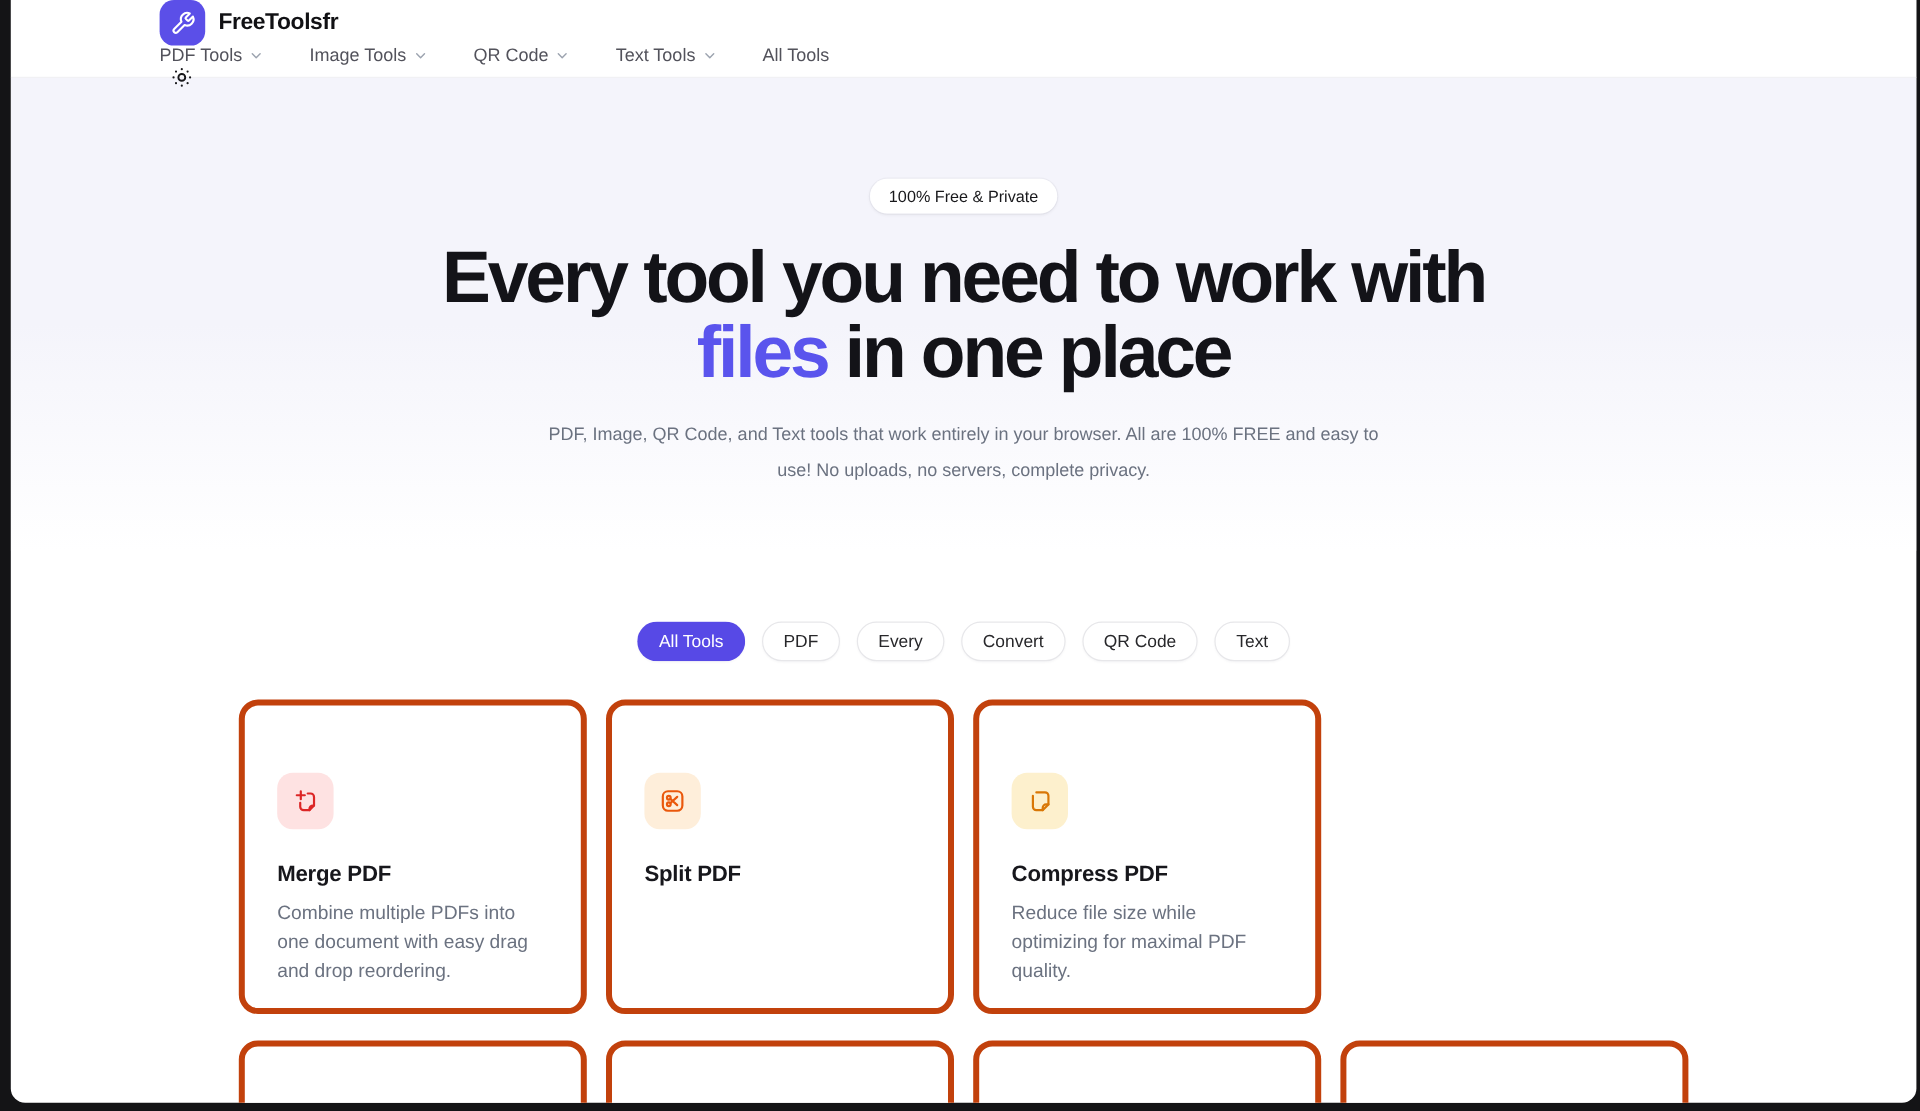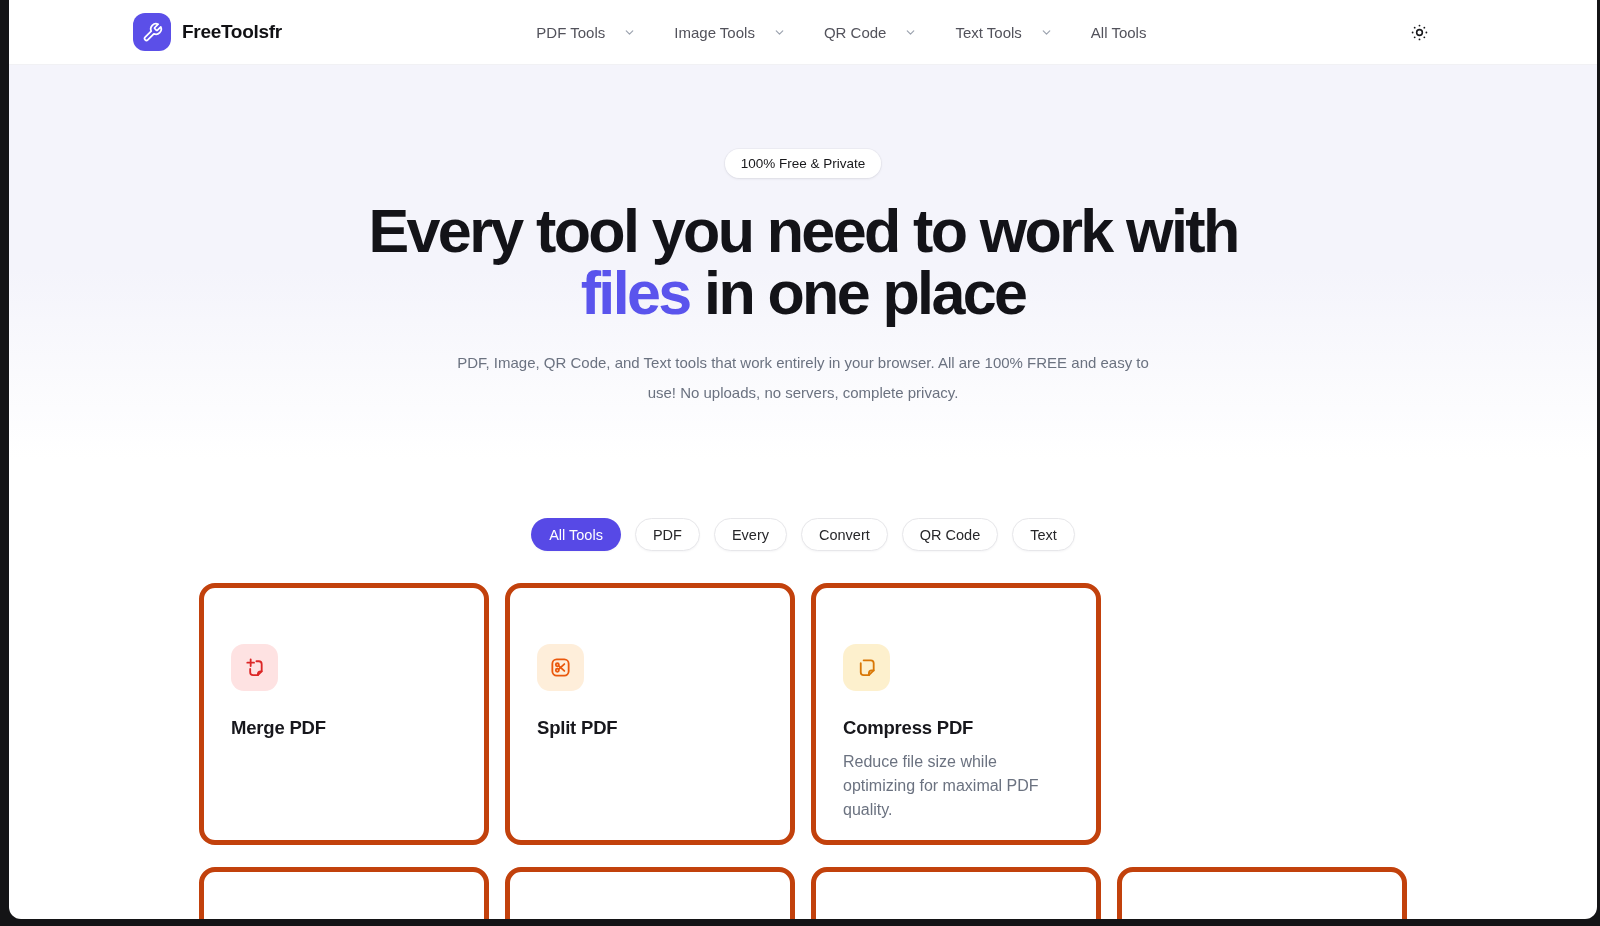--- a/index.html
+++ b/index.html
@@ -15,34 +15,34 @@
     background: #ffffff;
     border-radius: 0 0 12px 12px;
     overflow: hidden;
   }
   
   .header {
     height: 65px;
     background: #ffffff;
     border-bottom: 1px solid #f1f1f4;
     display: flex;
-    align-items: center;
     justify-content: space-between;
     padding: 0 160px 0 124px;
+    flex-direction: column;
   }
   .brand { display: flex; align-items: center; gap: 11px; cursor: pointer; }
   .brand-tile {
     width: 38px; height: 38px; border-radius: 12px;
     display: flex; align-items: center; justify-content: center;
     color: #fff;
   }
   .brand-name { font-size: 19px; font-weight: 700; color: #111114; letter-spacing: -0.3px; }
   .nav { display: flex; align-items: center; gap: 38px; }
   .nav-item {
-    display: flex; align-items: center; gap: 18px;
+    display: flex; align-items: center; gap: 5px;
     font-size: 15px; color: #52525b; cursor: pointer;
   }
   .nav-item .chev { color: #9ca3af; display: flex; }
   .theme-toggle {
     width: 36px; height: 36px; border-radius: 8px;
     display: flex; align-items: center; justify-content: center;
     color: #18181b; cursor: pointer; background: transparent; border: none;
   }
   
   .hero {
@@ -233,20 +233,21 @@
 
       <div class="card">
         <div class="icon-tile" style="background-color: rgb(254, 226, 226); color: rgb(220, 38, 38);">
           <svg width="23" height="23" viewBox="0 0 24 24" fill="none" stroke="currentColor" stroke-width="1.9" stroke-linecap="round" stroke-linejoin="round">
             <path d="M8 3.5v7M4.5 7h7"></path>
             <path d="M14 5.5h2.5a3 3 0 0 1 3 3V16l-4 4h-5a3 3 0 0 1-3-3v-3.5"></path>
             <path d="M15.5 20v-1a3 3 0 0 1 3-3h1"></path>
           </svg>
         </div>
         <h3>Merge PDF</h3>
+        <p>Combine multiple PDFs into one document with easy drag and drop reordering.</p>
       </div>
 
       <div class="card">
         <div class="icon-tile" style="background-color: rgb(254, 238, 218); color: rgb(234, 88, 12);">
           <svg width="23" height="23" viewBox="0 0 24 24" fill="none" stroke="currentColor" stroke-width="1.9" stroke-linecap="round" stroke-linejoin="round">
             <rect x="3.5" y="3.5" width="17" height="17" rx="4.5"></rect>
             <circle cx="8.7" cy="9.2" r="1.6"></circle>
             <circle cx="8.7" cy="14.8" r="1.6"></circle>
             <path d="M10.2 10.3 16 15.6M10.2 13.7 16 8.4"></path>
           </svg>

